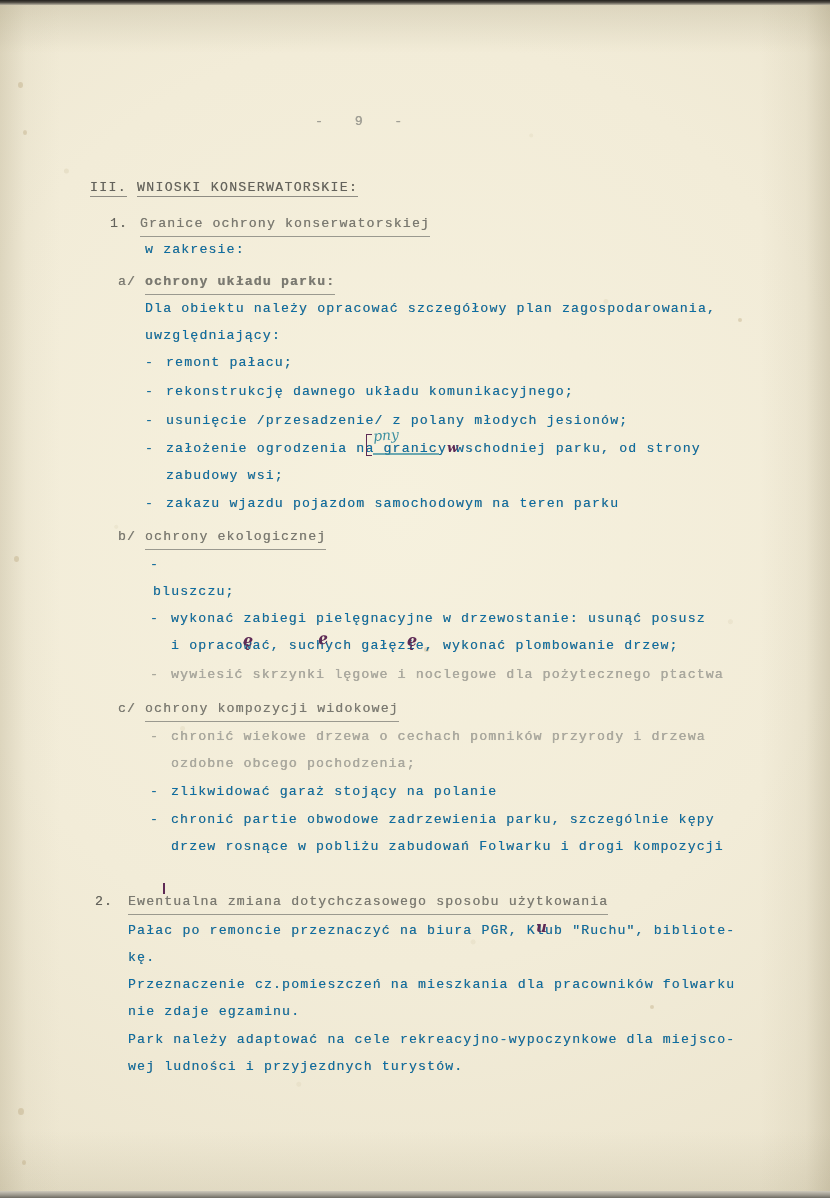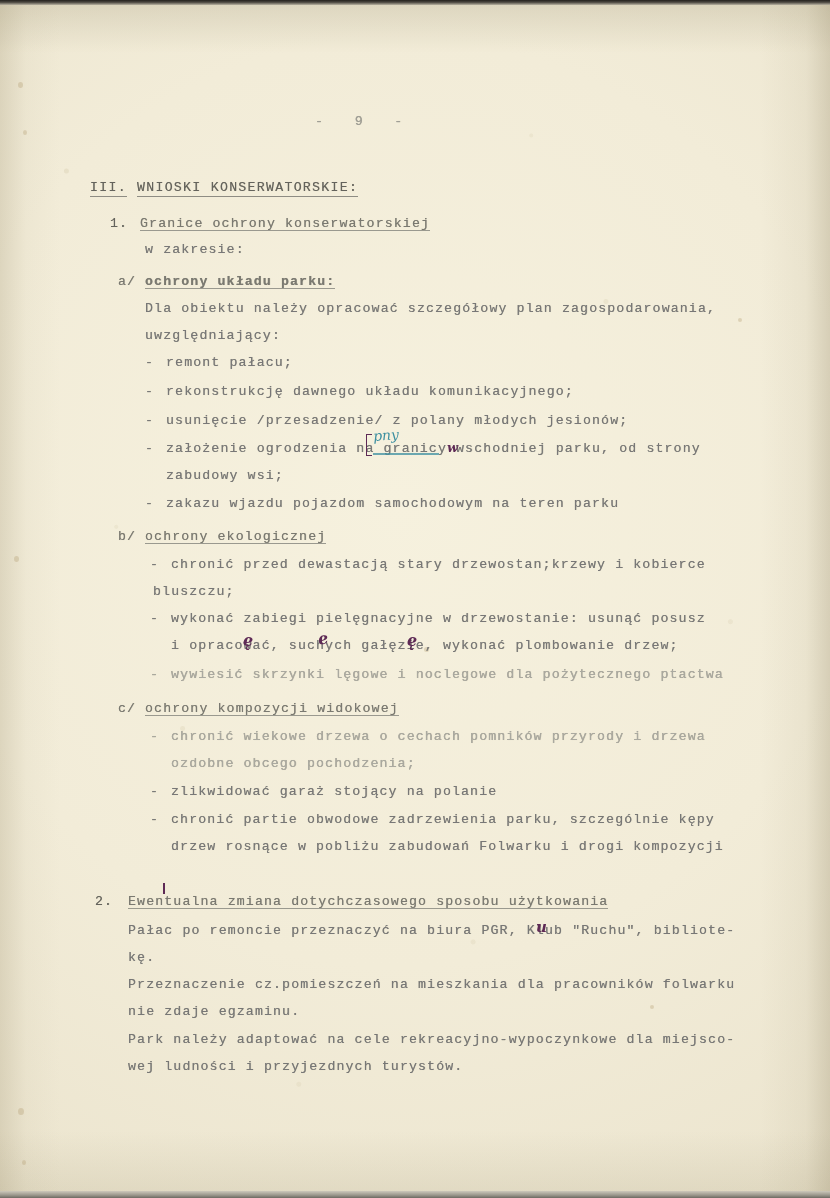--- a/index.html
+++ b/index.html
@@ -72,35 +72,35 @@
 
   
   .sheet {
     position: absolute;
     left: 0; top: 5px;
     width: 830px; height: 1186px;
   }
 
   .tx {
     position: absolute;
-    color: #737373;
+    color: #0369a1;
     font-size: 13.2px;
     letter-spacing: 1.15px;
     white-space: pre;
     line-height: 1;
     opacity: .96;
     text-shadow: 0 0 .6px rgba(120,118,108,.55), .35px .25px .7px rgba(145,142,130,.45);
   }
   .tx.dark   { color: #76756d; }
   .tx.darker { color: #5f5e57; }
   .tx.light  { color: #9d9c94; }
   .tx.faint  { color: #a8a79e; }
 
   .ul { border-bottom: 1px solid #8a8980; padding-bottom: 2px; }
-  .ul-soft { border-bottom: 1px solid #97968c; padding-bottom: 0; }
+  .ul-soft { border-bottom: 1px solid #97968c; padding-bottom: 6px; }
 
   
   .hand {
     position: absolute;
     font-family: "DejaVu Serif", "Liberation Serif", serif;
     font-style: italic;
     white-space: pre;
     line-height: 1;
   }
   .hand.teal   { color: #3c8fa0; }
@@ -172,21 +172,20 @@
     <div class="tx" style="left:166px; top:437px;">założenie ogrodzenia na granicy wschodniej parku, od strony</div>
     <div class="tx" style="left:166px; top:464px;">zabudowy wsi;</div>
 
     <div class="tx" style="left:145px; top:492px;">-</div>
     <div class="tx" style="left:166px; top:492px;">zakazu wjazdu pojazdom samochodowym na teren parku</div>
 
     <div class="tx dark" style="left:118px; top:525px;">b/</div>
     <div class="tx dark ul-soft" style="left:145px; top:525px;text-align:center;">ochrony ekologicznej</div>
 
     <div class="tx" style="left:150px; top:553px;">-</div>
-    <div class="tx" style="left:171px; top:553px;">chronić przed dewastacją stary drzewostan;krzewy i kobierce</div>
     <div class="tx" style="left:153px; top:580px;">bluszczu;</div>
 
     <div class="tx" style="left:150px; top:607px;">-</div>
     <div class="tx" style="left:171px; top:607px;">wykonać zabiegi pielęgnacyjne w drzewostanie: usunąć posusz</div>
     <div class="tx" style="left:171px; top:634px;">i opracować, suchych gałęzie, wykonać plombowanie drzew;</div>
 
     <div class="tx faint" style="left:150px; top:663px;">-</div>
     <div class="tx faint" style="left:171px; top:663px;">wywiesić skrzynki lęgowe i noclegowe dla pożytecznego ptactwa</div>
 
     <div class="tx dark" style="left:118px; top:697px;">c/</div>

